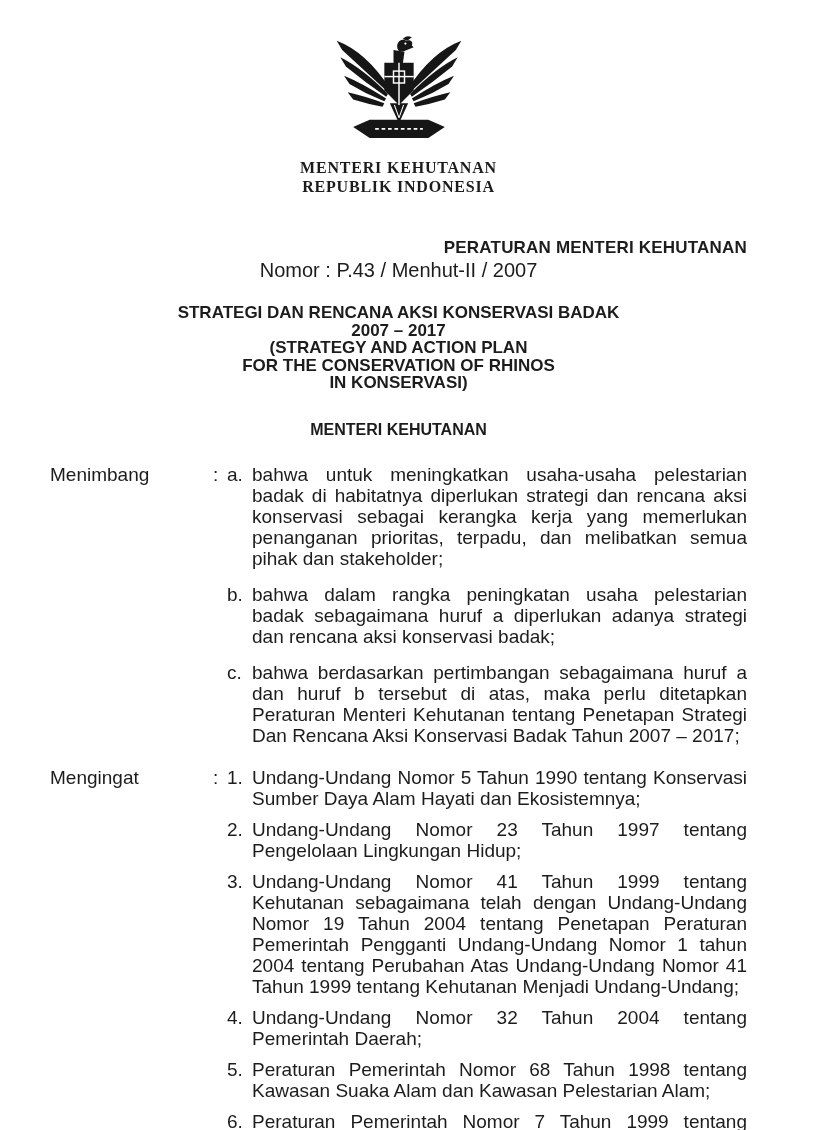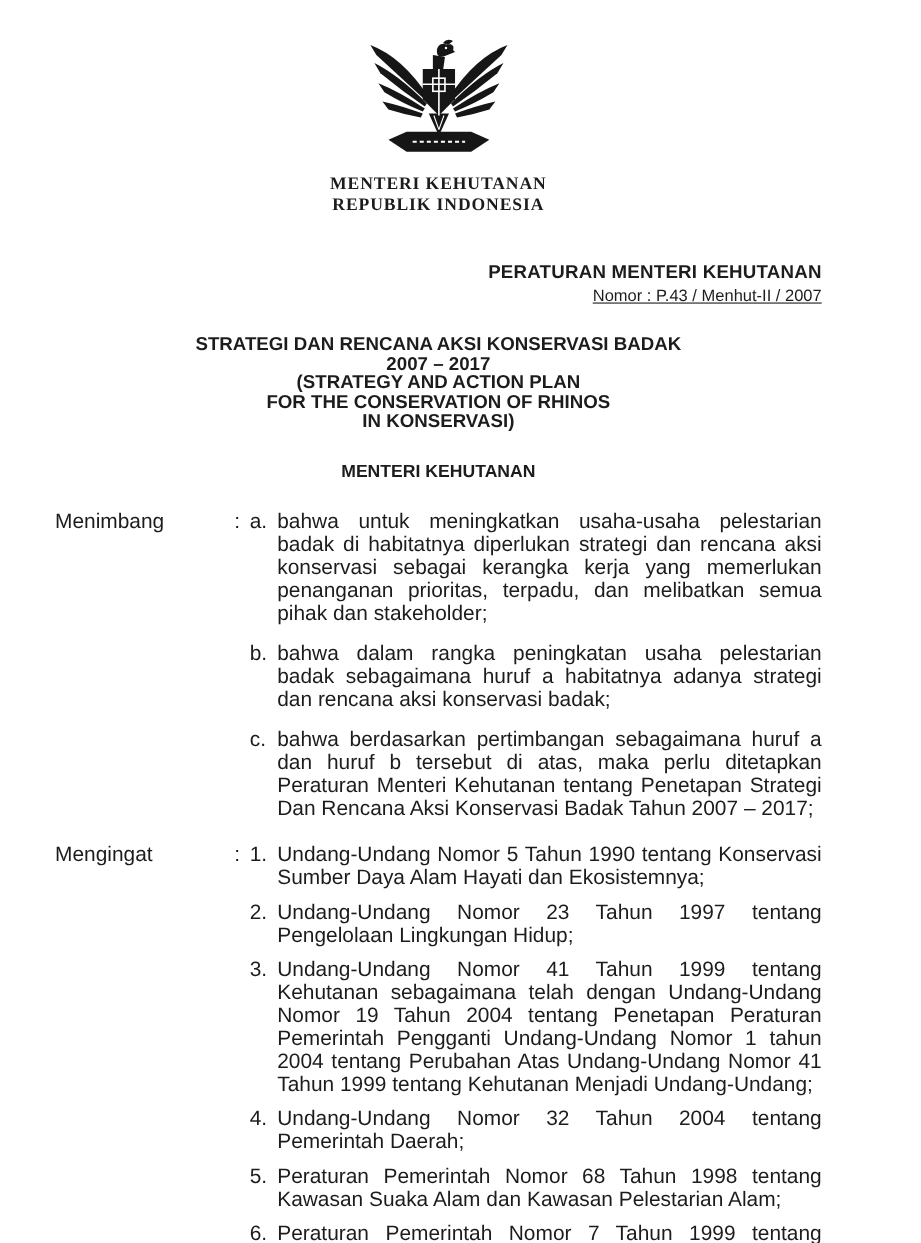--- a/index.html
+++ b/index.html
@@ -19,21 +19,21 @@
   .emblem-wrap { display:flex; justify-content:center; margin-top:2px; }
   .ministry {
     text-align:center;
     font-family:"Liberation Serif", serif;
     font-weight:bold;
     font-size:16px; line-height:19px;
     letter-spacing:0.8px;
     margin-top:9px;
   }
   .reg-title { text-align:right; font-weight:bold; font-size:17px; line-height:19px; margin-top:42px; letter-spacing:0.2px; }
-  .reg-number { text-align:right; font-size:15px; line-height:18px; margin-top:4px;text-decoration:underline; }
+  .reg-number { text-align:center; font-size:20px; line-height:18px; margin-top:4px; }
   .tentang { text-align:center; font-size:15px; letter-spacing:7px; margin-top:29px; }
   .subject { text-align:center; font-weight:bold; font-size:17px; line-height:17.5px; margin-top:25px; }
   .issuer { text-align:center; font-weight:bold; font-size:16px; margin-top:29px; }
   .clauses { margin-top:25px; font-size:19px; line-height:21px; }
   .clause-row { display:grid; grid-template-columns:163px 14px 25px 1fr; }
   .clause-row + .clause-row { margin-top:15px; }
   .mengingat-start { margin-top:21px !important; }
   .mengingat .clause-row + .clause-row { margin-top:10px; }
   .clause-text { text-align:justify; }
   .garuda { display:block; }
@@ -109,21 +109,21 @@
       <div class="clause-row">
         <div>Menimbang</div>
         <div>:</div>
         <div>a.</div>
         <div class="clause-text">bahwa untuk meningkatkan usaha-usaha pelestarian badak di habitatnya diperlukan strategi dan rencana aksi konservasi sebagai kerangka kerja yang memerlukan penanganan prioritas, terpadu, dan melibatkan semua pihak dan stakeholder;</div>
       </div>
       <div class="clause-row">
         <div></div>
         <div></div>
         <div>b.</div>
-        <div class="clause-text">bahwa dalam rangka peningkatan usaha pelestarian badak sebagaimana huruf a habitatnya adanya strategi dan rencana aksi konservasi badak;</div>
+        <div class="clause-text">bahwa dalam rangka peningkatan usaha pelestarian badak sebagaimana huruf a diperlukan adanya strategi dan rencana aksi konservasi badak;</div>
       </div>
       <div class="clause-row">
         <div></div>
         <div></div>
         <div>c.</div>
         <div class="clause-text">bahwa berdasarkan pertimbangan sebagaimana huruf a dan huruf b tersebut di atas, maka perlu ditetapkan Peraturan Menteri Kehutanan tentang Penetapan Strategi Dan Rencana Aksi Konservasi Badak Tahun 2007 – 2017;</div>
       </div>
     </div>
 
     <div class="mengingat">

